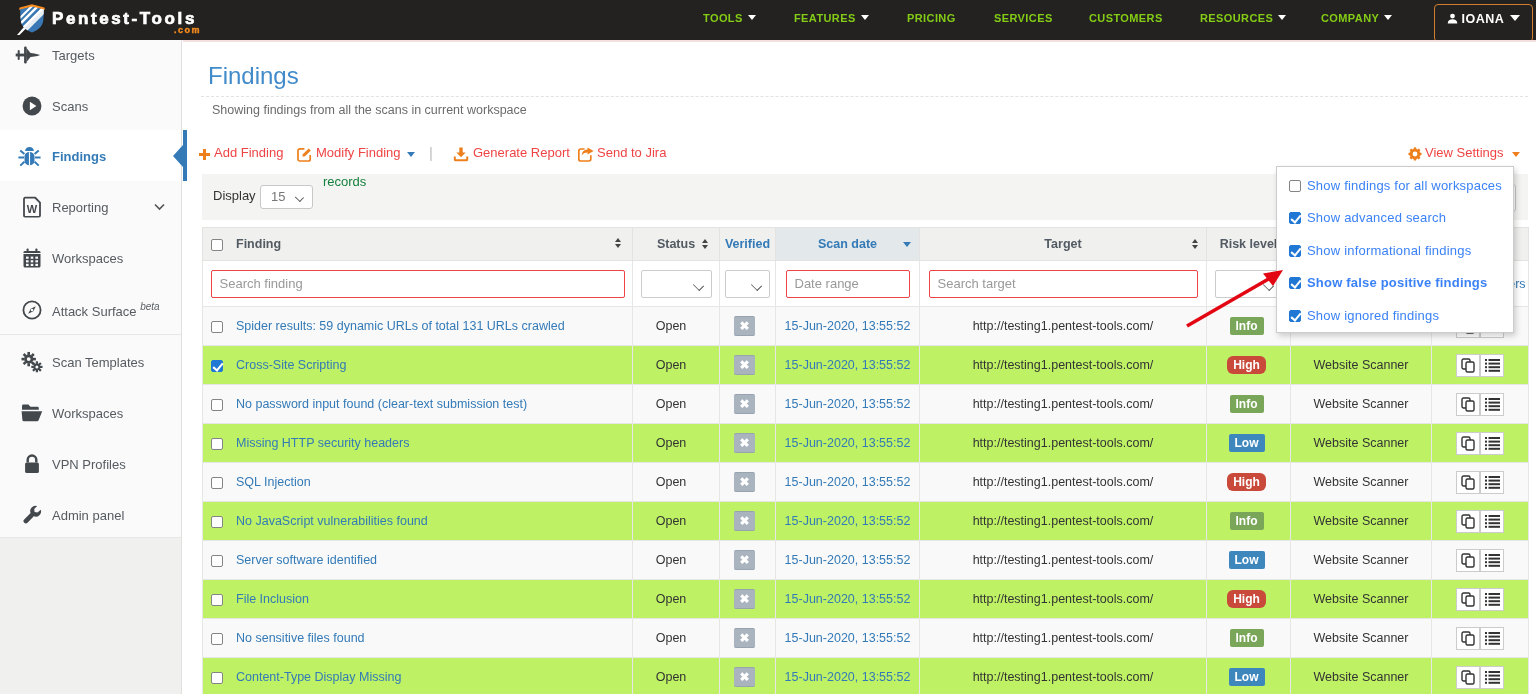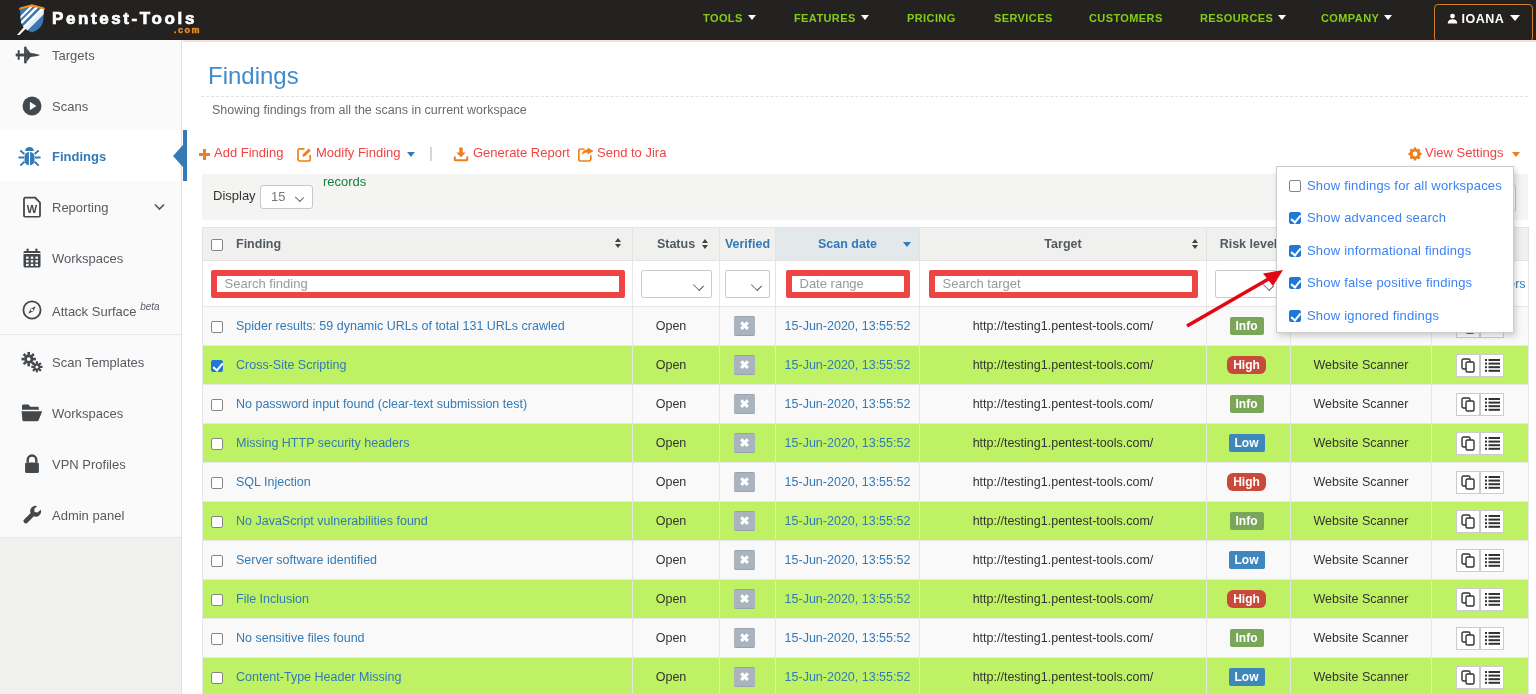--- a/index.html
+++ b/index.html
@@ -52,21 +52,21 @@
 col.c1{width:430px} col.c2{width:87px} col.c3{width:56px} col.c4{width:144px} col.c5{width:287px} col.c6{width:84px} col.c7{width:141px} col.c8{width:97px}
 th { height:33px; background:#f0f0ef; font-size:12.5px; font-weight:600; color:#525a62; border:1px solid #e3e3e3; position:relative; text-align:center; }
 th.sorted { background:#e3e8ea; }
 th .bluehead { color:#337ab7; }
 td { height:39px; border:1px solid #e6e6e6; text-align:center; color:#333; vertical-align:middle; }
 tr.odd td { background:#f9f9f9; }
 tr.even td { background:#bef264; }
 tr.filter td { height:46px; background:#fff; }
 a.flink { color:#337ab7; text-decoration:none; }
 .finding-cell { text-align:left; padding-left:8px; }
-input[type=text] { height:28px; border:6px solid #ef4444; border-radius:2px; font-size:13px; color:#333; padding-left:8px; font-family:"Liberation Sans",sans-serif; }
+input[type=text] { height:28px; border:1px solid #ef4444; border-radius:2px; font-size:13px; color:#333; padding-left:8px; font-family:"Liberation Sans",sans-serif; }
 input::placeholder { color:#999; }
 .selbox { display:inline-block; height:28px; border:1px solid #ccc; border-radius:2px; background:#fff; position:relative; vertical-align:middle; }
 .selbox:after { content:""; position:absolute; right:8px; top:10px; width:8px; height:8px; border-right:1.6px solid #555; border-bottom:1.6px solid #555; transform:rotate(45deg) scale(1,0.75); }
 .badge { display:inline-block; transform:translateX(-2px); min-width:34px; padding:2px 6px; border-radius:2px; color:#fff; font-size:12px; font-weight:bold; line-height:14px; }
 .b-info { background:#7aa65a; }
 .b-high { background:#c9493a;border-radius:6px; }
 .b-low { background:#3d87bd; }
 .xbtn { display:inline-block; transform:translateX(-3px); width:21px; height:20px; background:#aab4bf; border-top:1px solid #97a3ae; border-bottom:1px solid #97a3ae; border-radius:2px; color:#fff; font-weight:bold; font-size:12px; line-height:18px; }
 .act { display:inline-block; width:24px; height:23px; border:1px solid #ccc; background:#fff; vertical-align:middle; position:relative; }
 .sorticon { display:inline-block; width:8px; margin-left:8px; vertical-align:1px; }
@@ -550,21 +550,21 @@
                   <rect x="3.5" y="0" width="11.5" height="2"></rect>
                   <rect x="0" y="3.6" width="2" height="2"></rect>
                   <rect x="3.5" y="3.6" width="11.5" height="2"></rect>
                   <rect x="0" y="7.2" width="2" height="2"></rect>
                   <rect x="3.5" y="7.2" width="11.5" height="2"></rect>
                   <rect x="0" y="10.8" width="2" height="2"></rect>
                   <rect x="3.5" y="10.8" width="11.5" height="2"></rect>
                 </svg></span></td>
 </tr>
 <tr class="even">
-<td class="finding-cell"><span class="cb"></span><span style="display:inline-block;width:13px;"></span><a class="flink" href="#">Content-Type Header Missing</a></td>
+<td class="finding-cell"><span class="cb"></span><span style="display:inline-block;width:13px;"></span><a class="flink" href="#">Content-Type Display Missing</a></td>
 <td style="padding-right:10px;">Open</td>
 <td><span class="xbtn">✖</span></td>
 <td><a class="flink" href="#">15-Jun-2020, 13:55:52</a></td>
 <td>http://testing1.pentest-tools.com/</td>
 <td><span class="badge b-low">Low</span></td>
 <td>Website Scanner</td>
 <td><span class="act"><svg width="14" height="15" viewBox="0 0 14 15" style="position:absolute;left:4px;top:3px;">
                   <rect x="1" y="1" width="8" height="10" rx="1.5" fill="none" stroke="#333" stroke-width="1.4"></rect>
                   <rect x="5" y="4" width="8" height="10" rx="1.5" fill="#fff" stroke="#333" stroke-width="1.4"></rect>
                 </svg></span><span class="act"><svg width="15" height="13" viewBox="0 0 15 13" style="position:absolute;left:4px;top:4px;" fill="#333">
@@ -580,20 +580,20 @@
 </tr>
 </tbody>
     </table>
   </div>
 </div>
 
 <div class="dropdown">
   <div class="dd-item" style="top:11px;"><span class="cb"></span>Show findings for all workspaces</div>
   <div class="dd-item" style="top:43px;"><span class="cb on"></span>Show advanced search</div>
   <div class="dd-item" style="top:76px;"><span class="cb on"></span>Show informational findings</div>
-  <div class="dd-item" style="top:108px;"><span class="cb on"></span>Show false positive findings</div>
+  <div class="dd-item" style="top:108px;font-weight:bold;"><span class="cb on"></span>Show false positive findings</div>
   <div class="dd-item" style="top:141px;"><span class="cb on"></span>Show ignored findings</div>
 </div>
 
 <svg class="arrow" style="left:1180px; top:260px;" width="112" height="75" viewBox="0 0 112 75">
   <line x1="7" y1="66" x2="92" y2="17" stroke="#e30613" stroke-width="3.6"></line>
   <polygon points="103,10 83,13.5 93,26" fill="#e30613"></polygon>
 </svg>
 
 </body></html>

